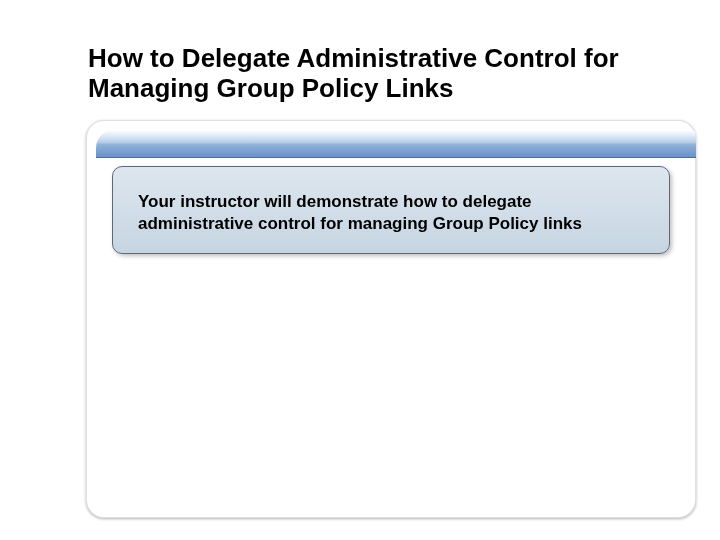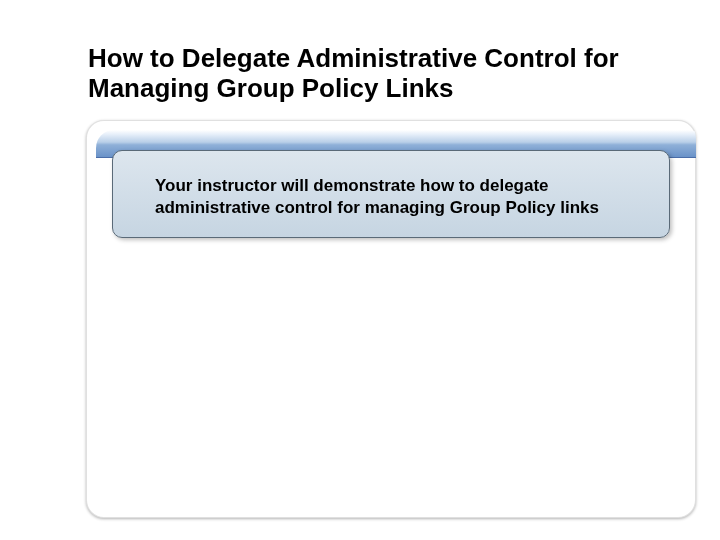--- a/index.html
+++ b/index.html
@@ -38,28 +38,28 @@
         #ffffff 0%,
         #e8f0fa 15%,
         #b9cfe8 45%,
         #8fb0d8 55%,
         #6a92c8 100%);
       border-bottom: 1px solid #4a6da8;
       border-radius: 18px 18px 0 0;
     }
     .callout {
       position: absolute;
-      top: 120px;
+      top: 136px;
       left: 82px;
       width: 558px;
       height: 88px;
       background: linear-gradient(to bottom, #dde6ee 0%, #c6d5e2 100%);
       border: 1px solid #5a6a78;
       border-radius: 10px;
-      padding: 14px 32px;
+      padding: 14px 15px;
       box-shadow: 2px 2px 4px rgba(0,0,0,0.25);
     }
     .callout-text {
       font-size: 17px;
       font-weight: bold;
       color: #000;
       line-height: 1.3;
     }
   </style>
 </head>

